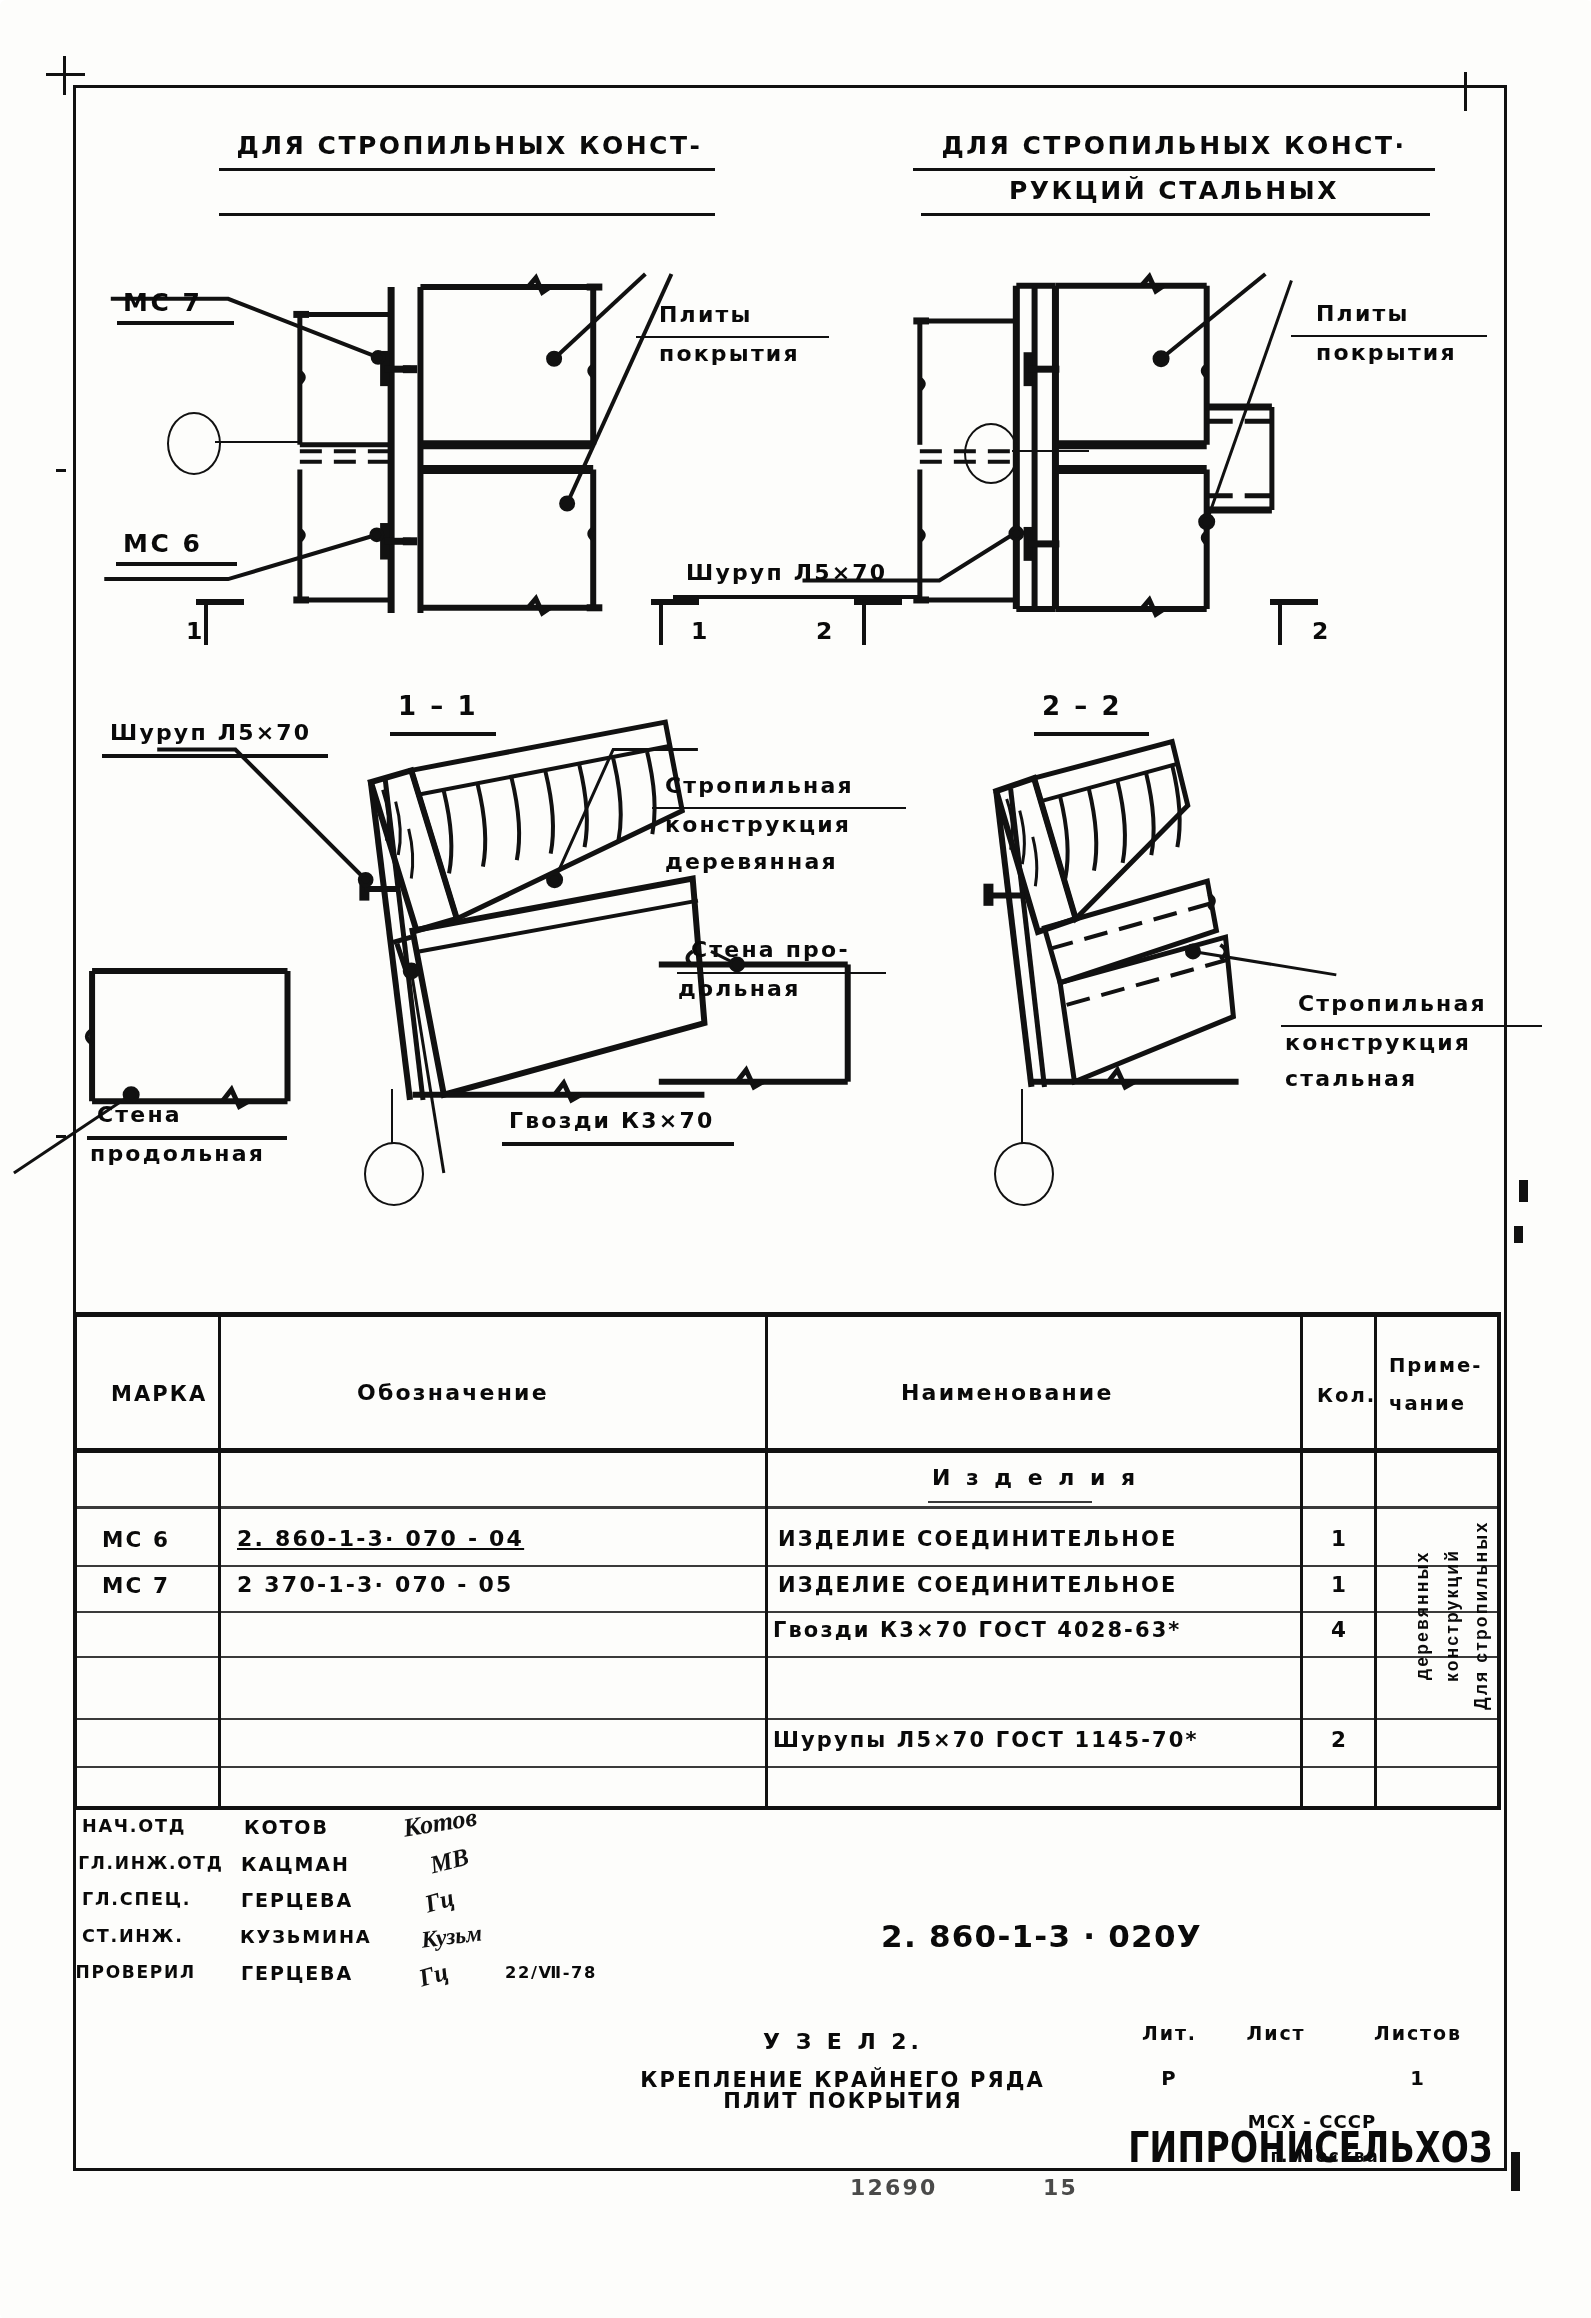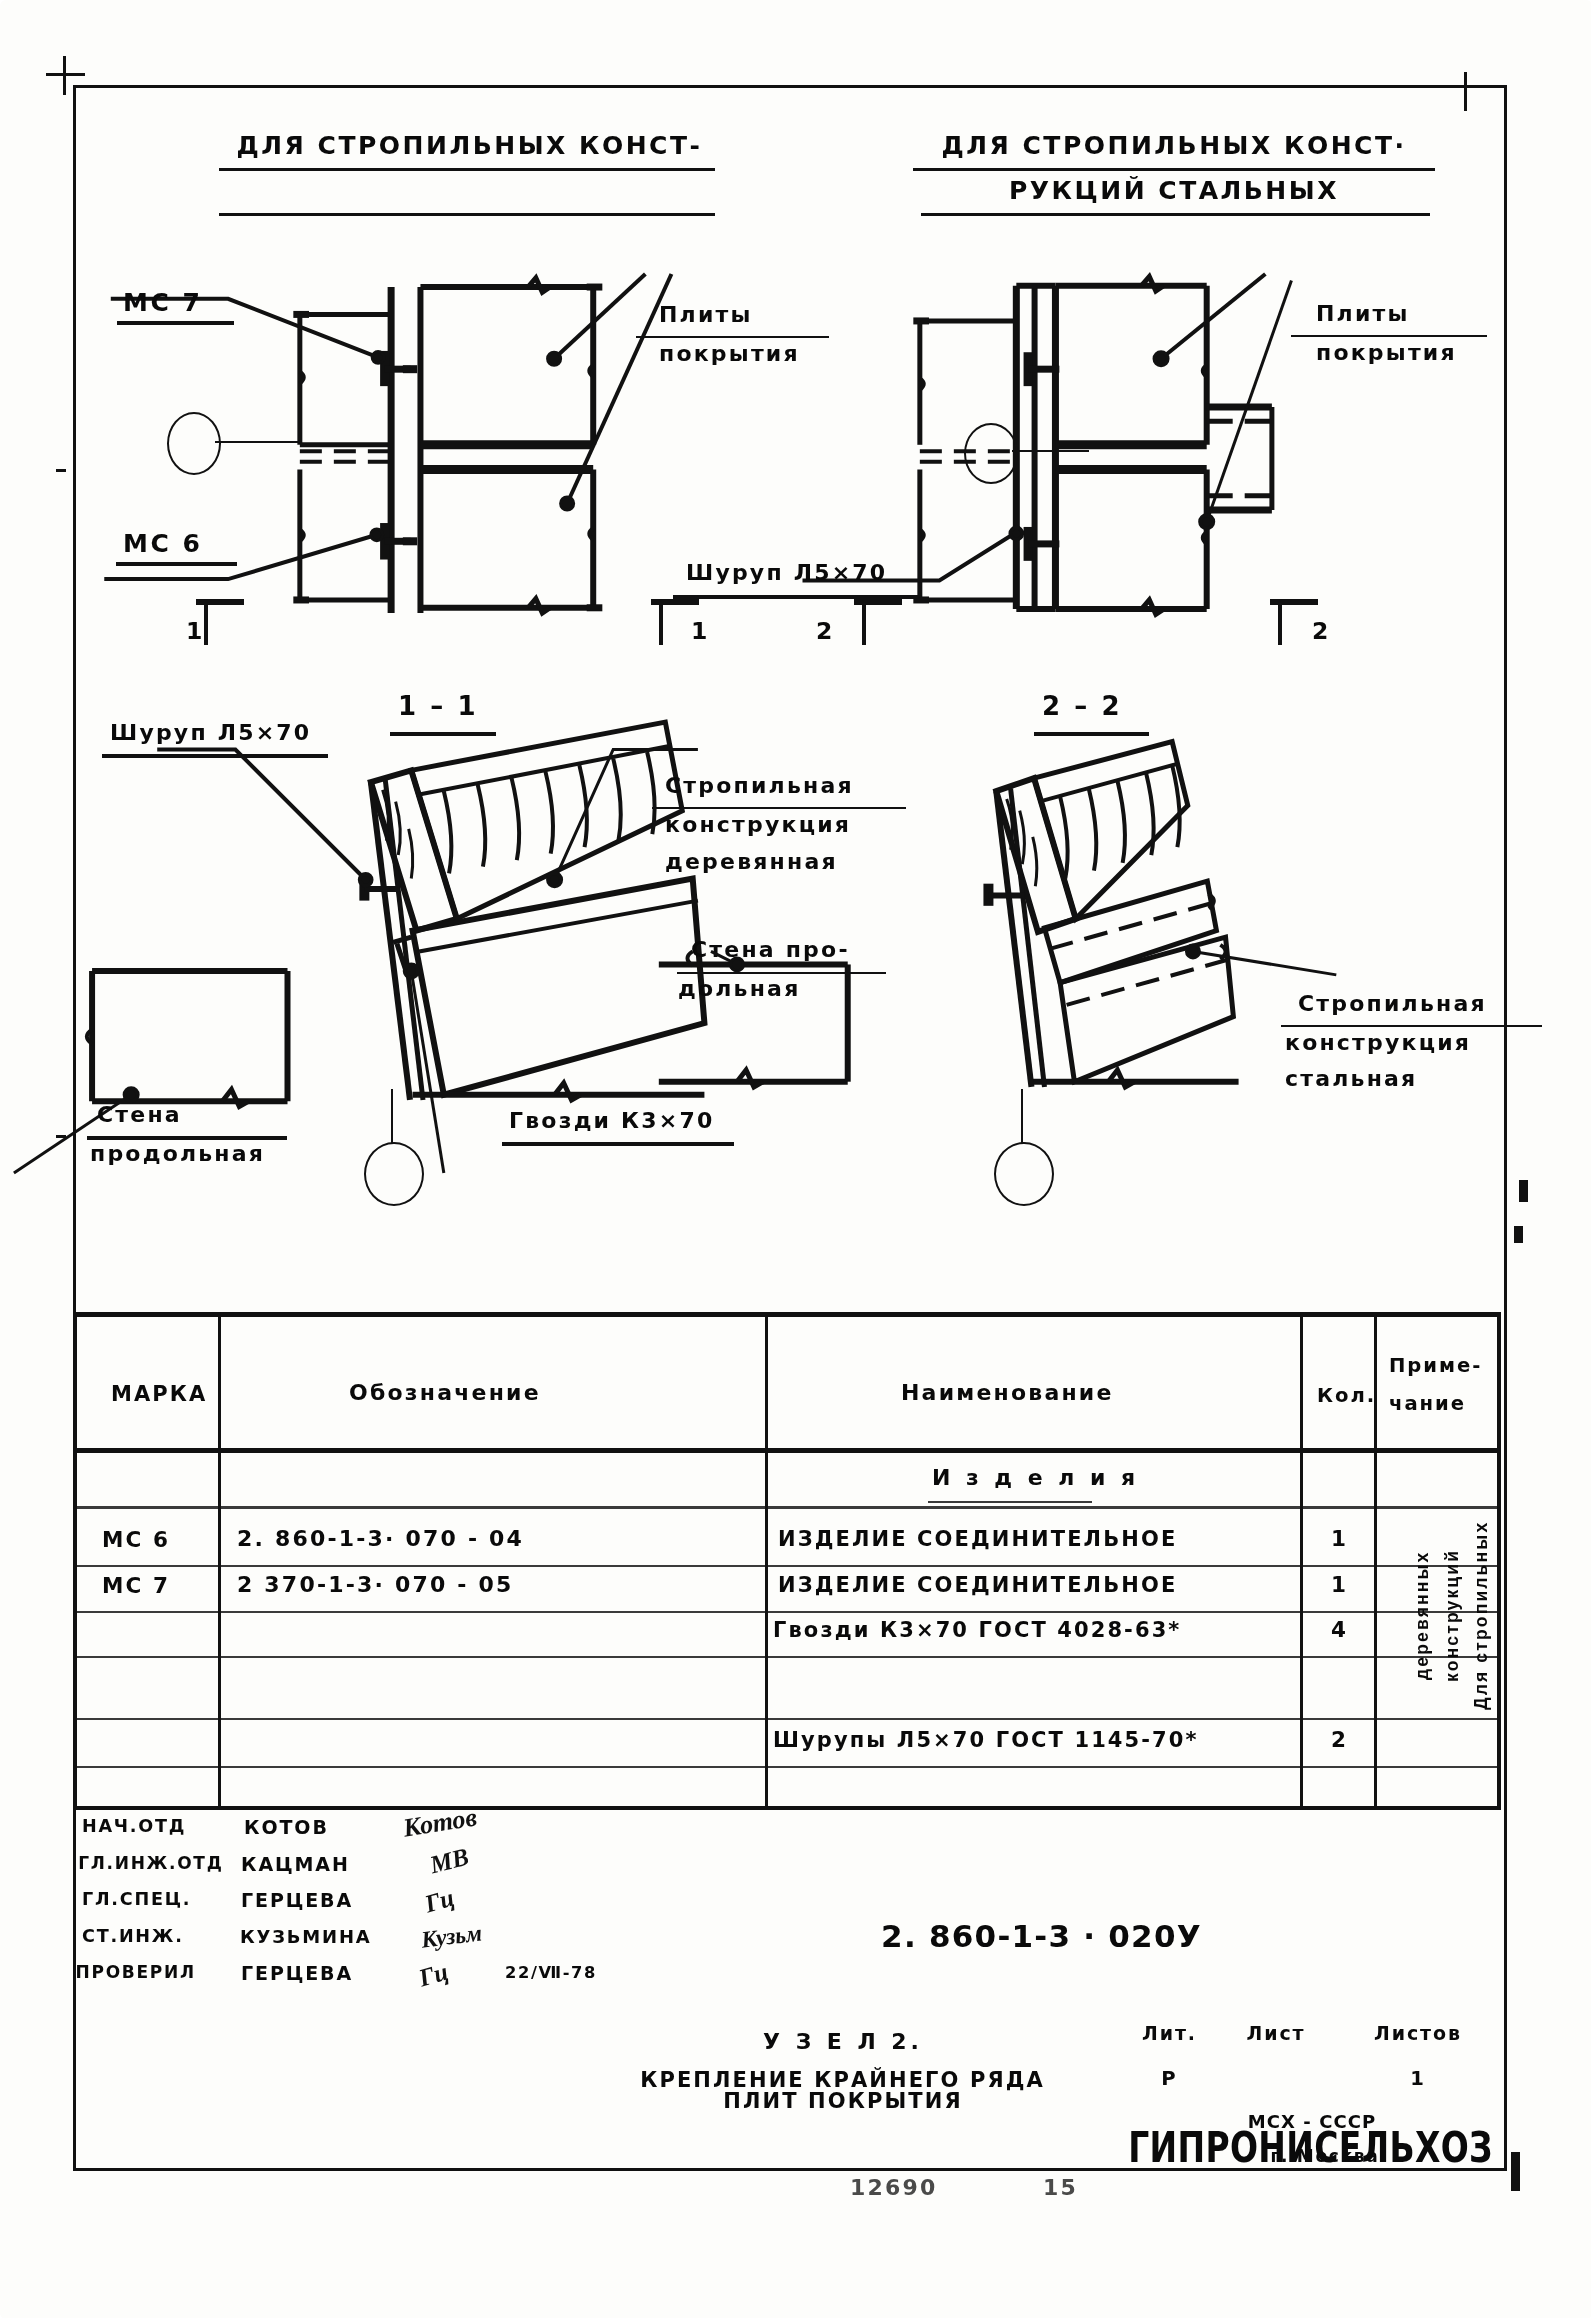--- a/index.html
+++ b/index.html
@@ -400,31 +400,31 @@
     <div class="abs cellborder" style="left:0;top:494px;width:1428px;height:3.9px;"></div>
 
     <div class="abs cellborder" style="left:0;top:0;width:3.9px;height:498px;"></div>
     <div class="abs cellborder" style="left:145px;top:0;width:3.3px;height:498px;"></div>
     <div class="abs cellborder" style="left:692px;top:0;width:3.3px;height:498px;"></div>
     <div class="abs cellborder" style="left:1227px;top:0;width:3.3px;height:498px;"></div>
     <div class="abs cellborder" style="left:1301px;top:0;width:3.3px;height:498px;"></div>
     <div class="abs cellborder" style="left:1424px;top:0;width:3.9px;height:498px;"></div>
 
     <div class="spec-txt hand" style="left:38px;top:70px;font-size:21px;">МАРКА</div>
-    <div class="spec-txt hand" style="left:276px;top:68px;font-size:22px;">Обозначение</div>
+    <div class="spec-txt hand" style="left:284px;top:68px;font-size:22px;">Обозначение</div>
     <div class="spec-txt hand" style="left:828px;top:68px;font-size:22px;">Наименование</div>
     <div class="spec-txt hand" style="left:1244px;top:72px;font-size:19.6px;">Кол.</div>
     <div class="spec-txt hand" style="left:1316px;top:42px;font-size:19.6px;">Приме-</div>
     <div class="spec-txt hand" style="left:1316px;top:80px;font-size:19.6px;">чание</div>
 
     <div class="spec-txt hand" style="left:859px;top:153px;font-size:22px;letter-spacing:.18em;">И з д е л и я</div>
     <div class="abs thin" style="left:855px;top:189px;width:164px;height:2px;"></div>
 
     <div class="spec-txt hand" style="left:29px;top:215px;font-size:21.5px;">МС 6</div>
-    <div class="spec-txt hand" style="left:164px;top:214px;font-size:22px;">2. 860-1-3· 070 - 04</div>
+    <div class="spec-txt hand" style="left:164px;top:214px;font-size:22px;text-decoration:underline;">2. 860-1-3· 070 - 04</div>
     <div class="spec-txt hand" style="left:705px;top:215px;font-size:21px;">ИЗДЕЛИЕ  СОЕДИНИТЕЛЬНОЕ</div>
     <div class="spec-txt hand" style="left:1258px;top:214px;font-size:21.5px;">1</div>
 
     <div class="spec-txt hand" style="left:29px;top:261px;font-size:21.5px;">МС 7</div>
     <div class="spec-txt hand" style="left:164px;top:260px;font-size:22px;">2  370-1-3· 070 - 05</div>
     <div class="spec-txt hand" style="left:705px;top:261px;font-size:21px;">ИЗДЕЛИЕ  СОЕДИНИТЕЛЬНОЕ</div>
     <div class="spec-txt hand" style="left:1258px;top:260px;font-size:21.5px;">1</div>
 
     <div class="spec-txt hand" style="left:700px;top:306px;font-size:21px;">Гвозди К3×70  ГОСТ 4028-63*</div>
     <div class="spec-txt hand" style="left:1258px;top:305px;font-size:21.5px;">4</div>

